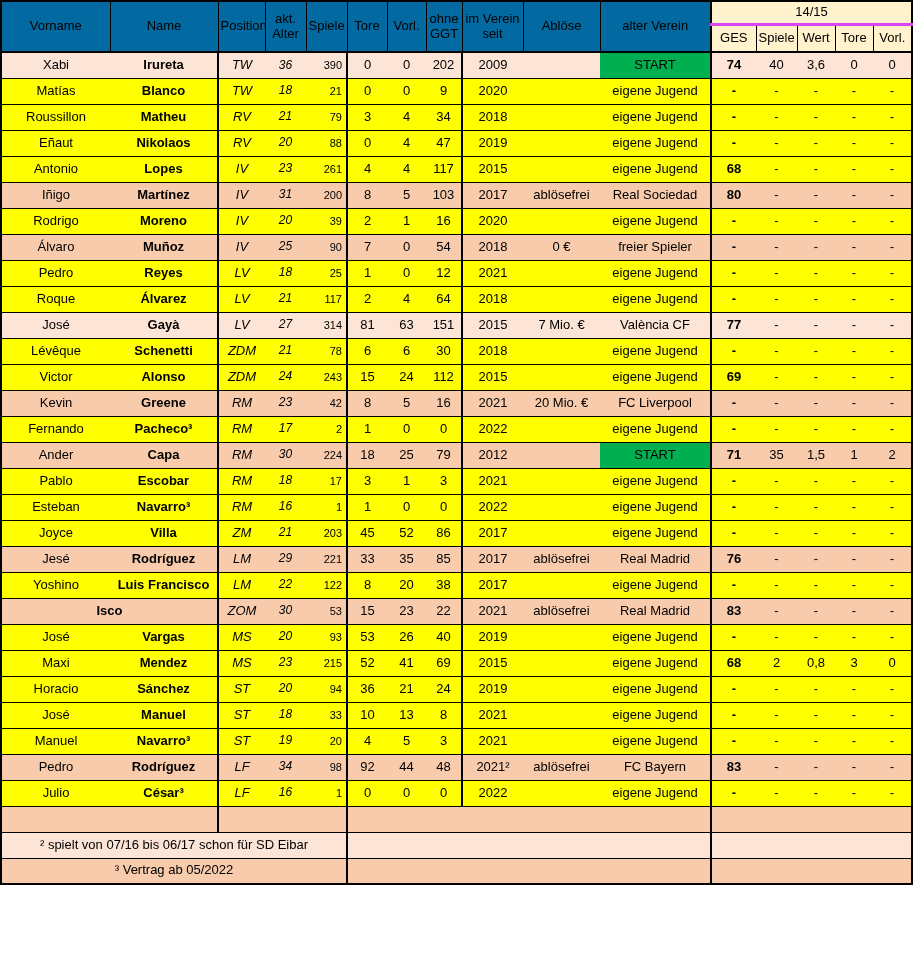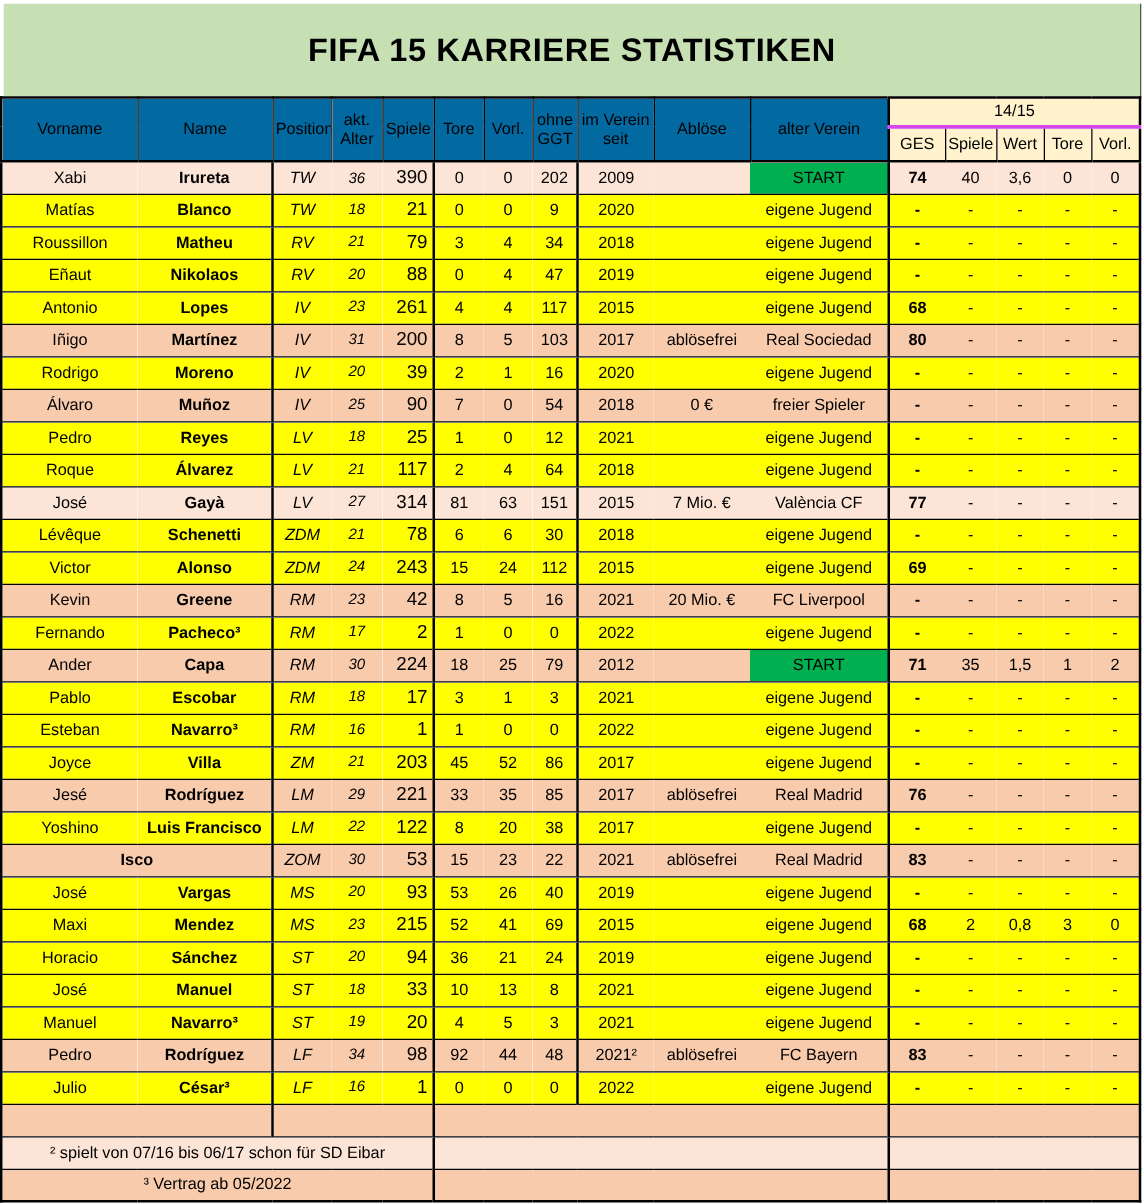--- a/index.html
+++ b/index.html
@@ -32,32 +32,29 @@
   tr.data { height:26px;padding-left:39px; }
   tr.data td, tr.foot td { border-top:1px solid #000; border-bottom:1px solid #000; }
   .bR2 { border-right:2px solid #000 !important; }
   tr.yellow td { background:#ffff00; }
   tr.salmon td { background:#f8cbad; }
   tr.pink td   { background:#fce4d6; }
   td.start { background:#00b050 !important; }
   td.name { font-weight:bold; }
   td.pos, td.age { font-style:italic; }
   td.age { font-size:12px; }
-  td.games { font-size:15px; text-align:right; padding-right:4px; }
+  td.games { font-size:11px; text-align:right; padding-right:4px; }
   td.ges { font-weight:bold; }
   tr.foot { height:26px; }
   tr.fn td { font-size:13px;margin-left:40px; }
 </style>
 </head>
 <body>
 
 <div class="sheet">
-  <div class="banner">
-    <span class="ttl">FIFA 15 KARRIERE STATISTIKEN</span>
-  </div>
   <table class="grid">
     <colgroup>
       <col style="width:109px">
         <col style="width:108px">
         <col style="width:47px">
       <col style="width:41px">
         <col style="width:41px">
         <col style="width:40px">
       <col style="width:39px">
         <col style="width:36px">

